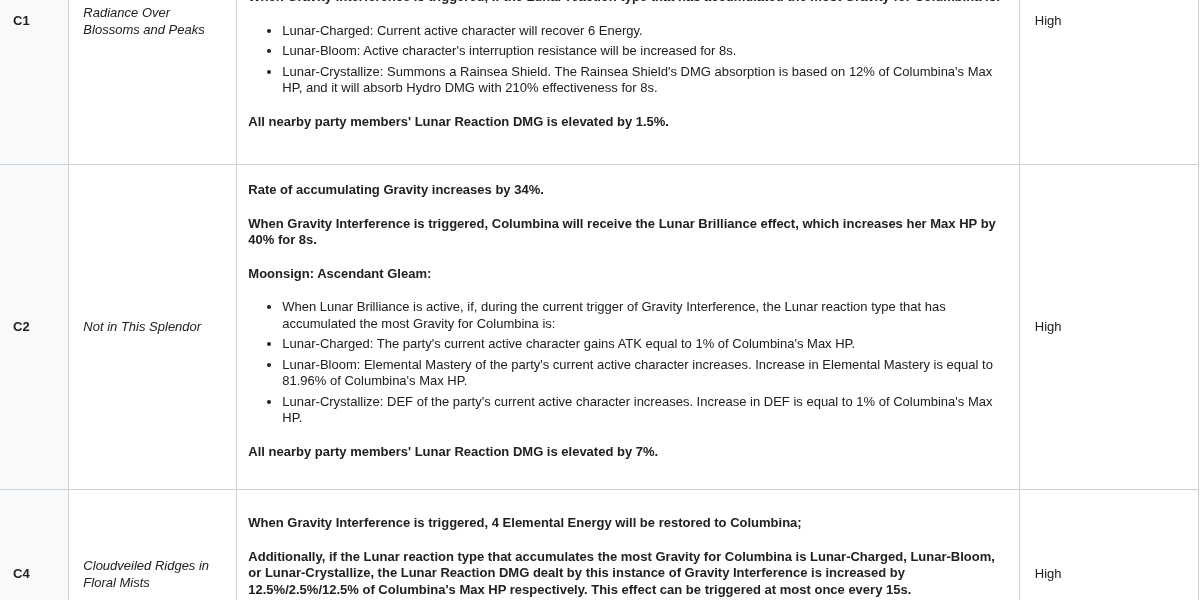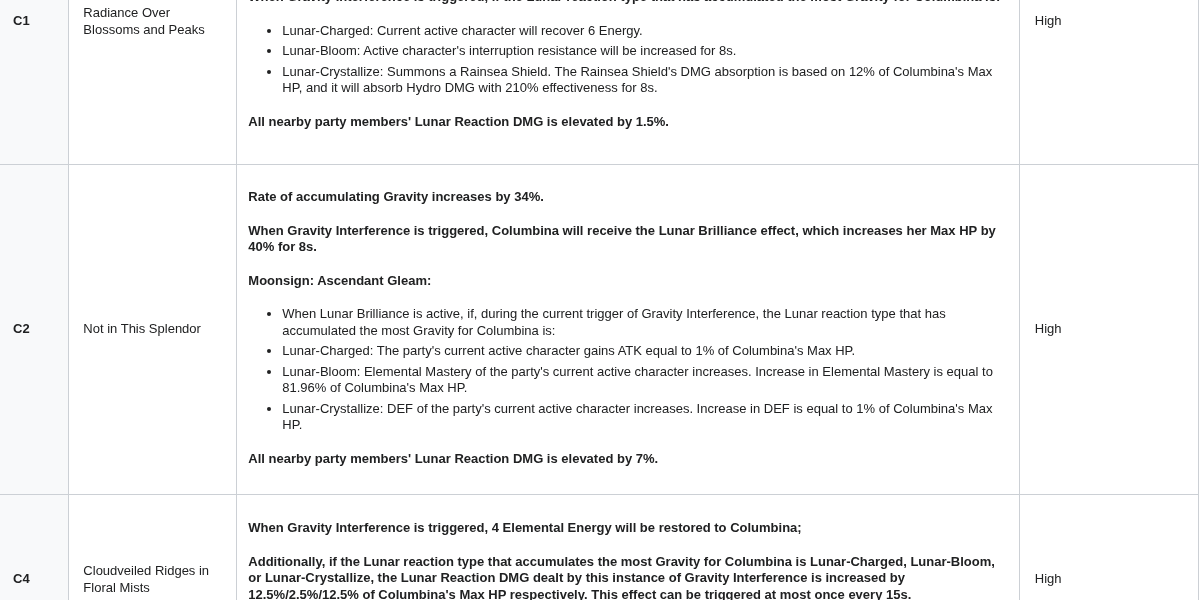--- a/index.html
+++ b/index.html
@@ -41,35 +41,35 @@
     background: #f8f9fa;
     text-align: left;
     font-weight: 700;
     font-size: 13px;
     padding: 0 0 0 13px;
   }
   td.cell-name {
     background: #ffffff;
     padding: 0 10px 0 14px;
   }
-  .name-inner { max-width: 126px; }
+  .name-inner { max-width: 126px; font-style: italic; }
   td.cell-desc {
     vertical-align: top;
     padding: 0 13px 10px 11px;
   }
   td.cell-priority {
     padding: 0 0 0 15px;
   }
 
   tr.row-c1 { height: 286px; }
   tr.row-c2 { height: 325px; }
   tr.row-c4 { height: 170px; }
 
   tr.row-c1 td.cell-desc { padding-top: 110px; }
-  tr.row-c2 td.cell-desc { padding-top: 24px; }
+  tr.row-c2 td.cell-desc { padding-top: 17px; }
   tr.row-c4 td.cell-desc { padding-top: 25px; }
 
   .cell-desc p {
     margin: 17px 0;
     font-weight: bold;
   }
   .cell-desc p:first-child { margin-top: 0; }
   .cell-desc ul {
     margin: 17px 0;
     padding-left: 30px;

